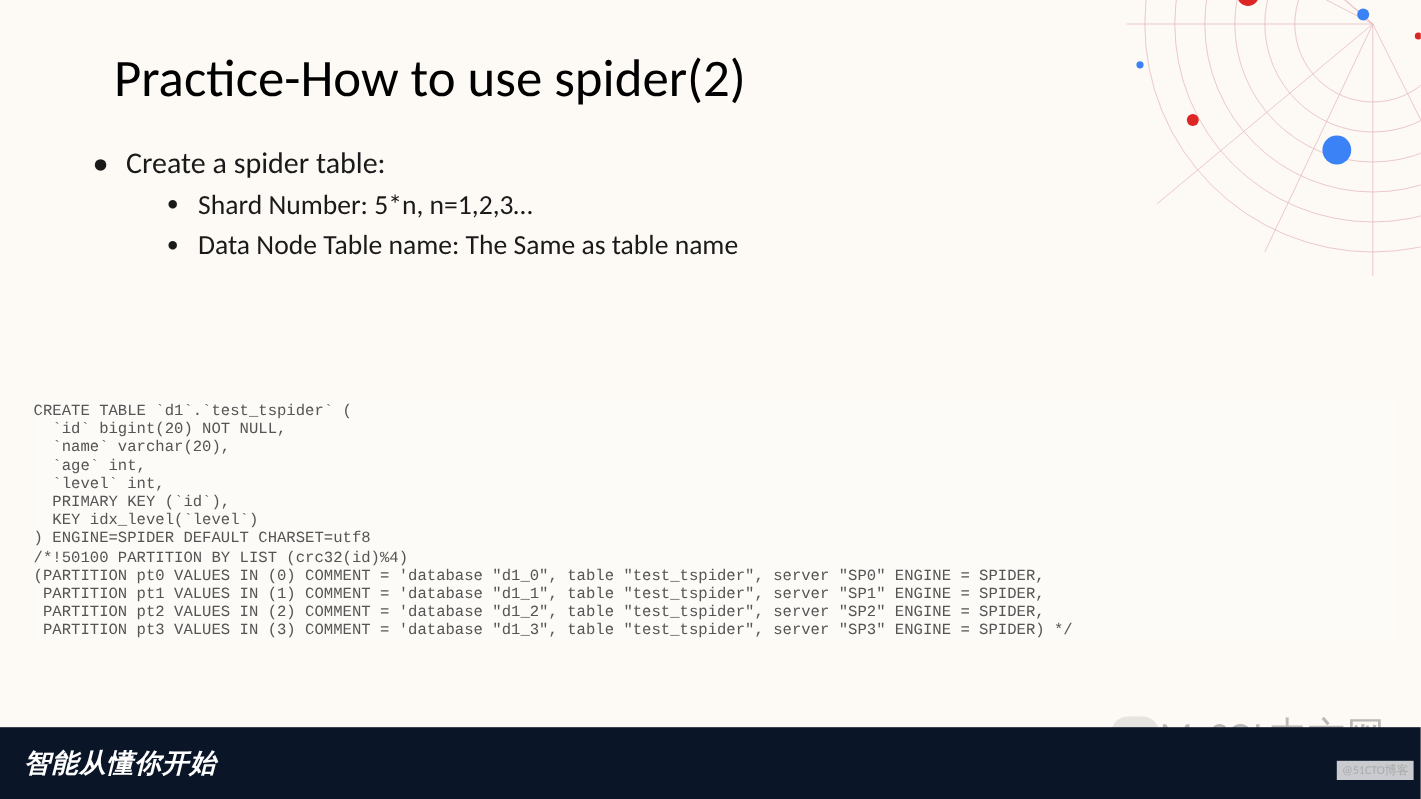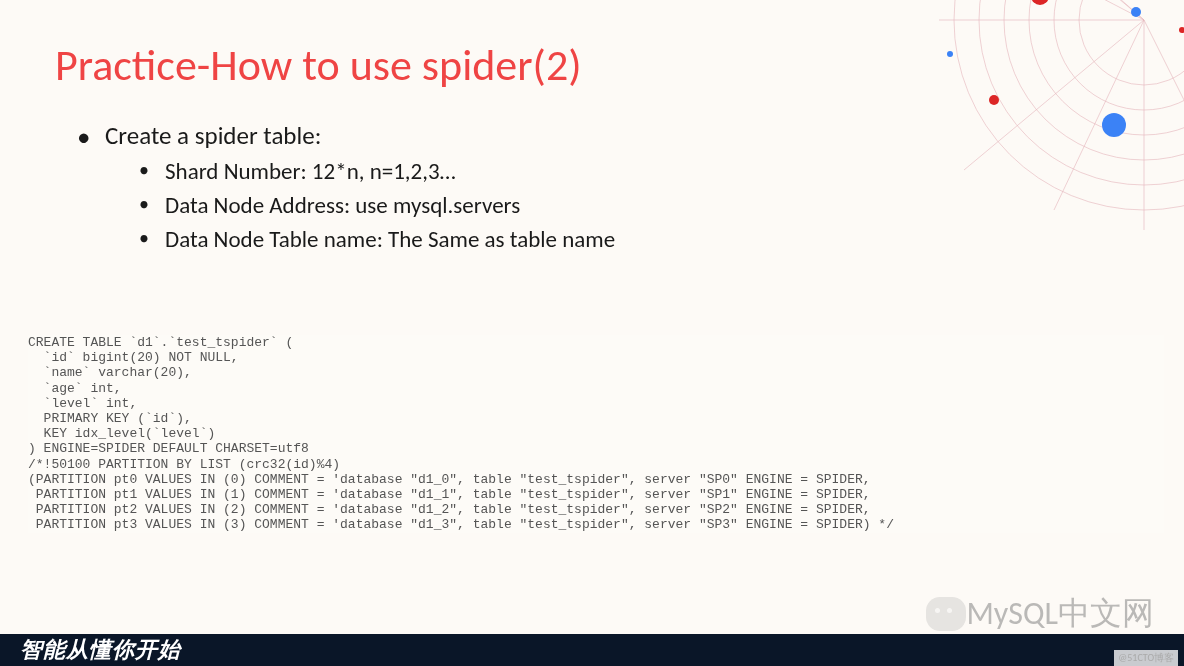--- a/index.html
+++ b/index.html
@@ -9,55 +9,55 @@
       font-family: "Segoe UI", Calibri, Arial, sans-serif;
       background: #fdfaf6;
       position: relative;
       overflow: hidden;
     }
     .slide { width: 100%; height: 100%; position: relative; }
     .decoration {
       position: absolute; top: -30px; right: -30px;
       width: 280px; height: 280px; pointer-events: none;
     }
-    .title { font-size: 44px; color: #ef4444; padding: 38px 0 0 55px; font-weight: 400; }
+    .title { font-size: 44px; color: #000000; padding: 38px 0 0 55px; font-weight: 400; margin-left: 40px; }
     .content { padding: 28px 0 0 105px; }
     .main-bullet { font-size: 25px; color: #1a1a1a; margin-bottom: 6px; list-style: none; position: relative; }
     .main-bullet::before { content: "•"; position: absolute; left: -28px; font-size: 27px; }
     .sub-list { padding-left: 60px; list-style: none; }
     .sub-bullet { font-size: 23px; color: #1a1a1a; margin-bottom: 4px; position: relative; line-height: 1.3; }
     .sub-bullet::before { content: "•"; position: absolute; left: -26px; font-size: 20px; }
     .code-block {
       position: absolute; top: 335px; left: 28px; right: 20px;
       font-family: "Courier New", Courier, monospace;
       font-size: 13px; color: #555; line-height: 1.17;
       background: #fdfbf7; white-space: pre;
     }
     .footer {
       position: absolute; bottom: 0; left: 0; right: 0;
-      height: 32px; background: #0a1628;
+      height: 60px; background: #0a1628;
       display: flex; align-items: center; padding-left: 20px; text-align: center;
     }
     .footer-text { color: #fff; font-size: 22px; font-weight: bold; font-style: italic; letter-spacing: 1px; }
     .brand-overlay {
       position: absolute; right: 30px; bottom: 30px;
       color: rgba(120,120,120,0.5); font-size: 32px; 
       display: flex; align-items: center; 
     }
     .wechat-icon {
       width: 40px; height: 34px; border-radius: 14px;
       background: rgba(150,150,150,0.34); position: relative; opacity: .65;
     }
     .wechat-icon::before, .wechat-icon::after {
       content: ""; position: absolute; background: rgba(255,255,255,.7); border-radius: 50%;
     }
     .wechat-icon::before { width: 5px; height: 5px; left: 9px; top: 11px; }
     .wechat-icon::after  { width: 5px; height: 5px; left: 21px; top: 11px; }
     .small-credit {
-      position: absolute; right: 6px; bottom: 0;
+      position: absolute; right: 6px; bottom: 16px;
       color: #aaa; font-size: 10px; background: rgba(255,255,255,.78);
       padding: 1px 4px;
     }
   </style>
 </head>
 <body>
 
 <div class="slide">
 
   <svg class="decoration" viewBox="0 0 280 280">
@@ -86,22 +86,21 @@
         <circle cx="16" cy="84" r="3" fill="#3b82f6"></circle>
         <circle cx="248" cy="60" r="3" fill="#dc2626"></circle>
       </g>
   </svg>
 
   <h1 class="title">Practice-How to use spider(2)</h1>
 
   <div class="content">
     <div class="main-bullet">Create a spider table:</div>
     <ul class="sub-list">
-      <li class="sub-bullet">Shard Number: 12*n, n=1,2,3…</li>
-      <li class="sub-bullet">Data Node Address: use mysql.servers</li>
+      <li class="sub-bullet">Shard Number: 5*n, n=1,2,3…</li>
       <li class="sub-bullet">Data Node Table name: The Same as table name</li>
     </ul>
   </div>
 
   <pre class="code-block">CREATE TABLE `d1`.`test_tspider` (
   `id` bigint(20) NOT NULL,
   `name` varchar(20),
   `age` int,
   `level` int,
   PRIMARY KEY (`id`),

